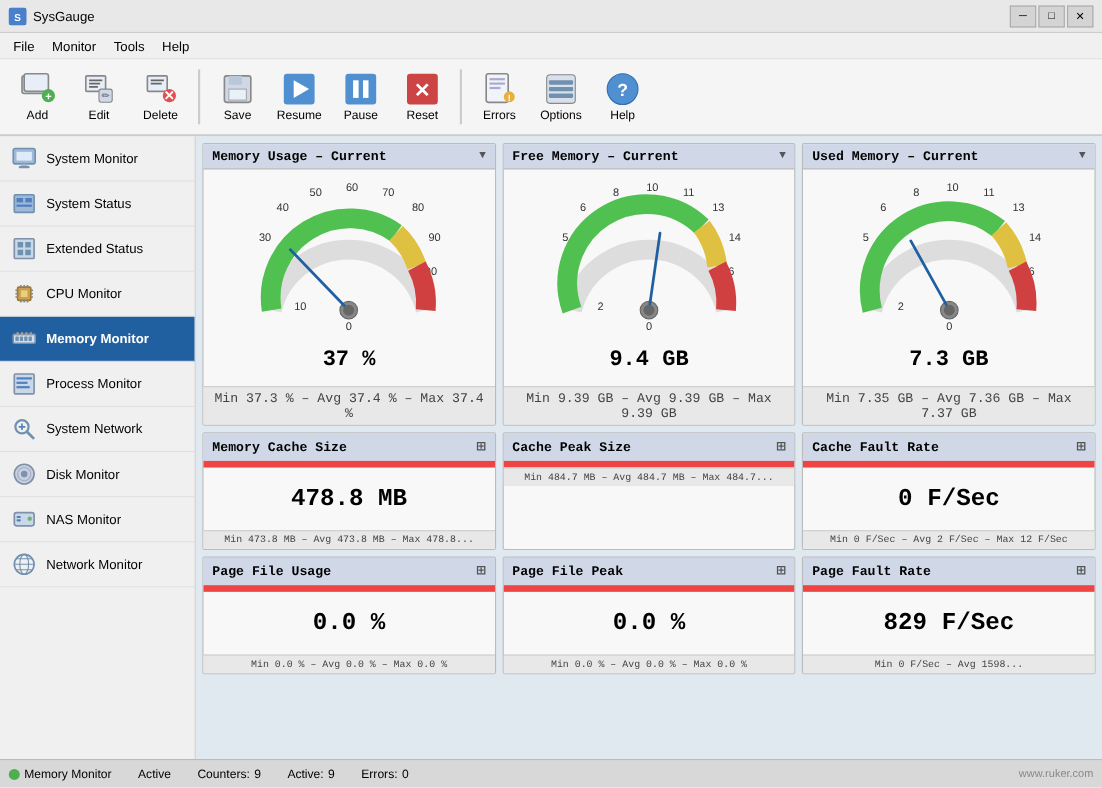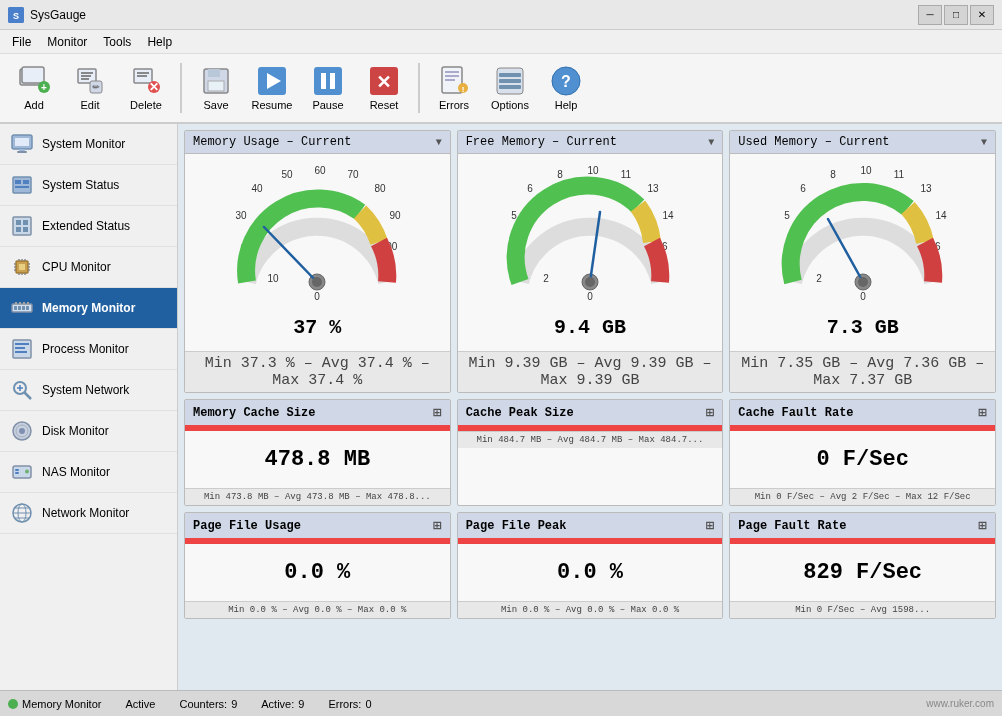--- a/index.html
+++ b/index.html
@@ -32,25 +32,25 @@
     .sidebar-item.active { background: #2060a0; color: white; font-weight: bold; }
     .sidebar-icon { width: 24px; height: 24px; display: flex; align-items: center; justify-content: center; }
     .sidebar-label { font-size: 12px; }
     
     
     .content { flex: 1; background: #e0e8f0; padding: 6px; overflow: auto; }
     .metrics-grid { display: grid; grid-template-columns: 1fr 1fr 1fr; gap: 6px; }
     
     
     .card { background: #f8f8f8; border: 1px solid #bbb; border-radius: 2px; }
-    .card-header { background: #d0d8e8; padding: 4px 8px; font-family: 'Courier New', monospace; font-size: 12px; font-weight: normal; display: flex; align-items: center; justify-content: space-between; border-bottom: 1px solid #bbb; }
+    .card-header { background: #d0d8e8; padding: 4px 8px; font-family: 'Courier New', monospace; font-size: 12px; font-weight: bold; display: flex; align-items: center; justify-content: space-between; border-bottom: 1px solid #bbb; }
     .card-dropdown { font-size: 10px; cursor: pointer; color: #555; }
     .card-body { padding: 8px; display: flex; flex-direction: column; align-items: center; }
     .gauge-value { font-family: 'Courier New', monospace; font-size: 20px; font-weight: bold; margin: 4px 0; }
-    .card-footer { background: #e8e8e8; padding: 3px 6px; font-size: 15px; font-family: 'Courier New', monospace; color: #444; border-top: 1px solid #ccc; text-align: center; }
+    .card-footer { background: #e8e8e8; padding: 3px 6px; font-size: 12px; font-family: 'Courier New', monospace; color: #444; border-top: 1px solid #ccc; text-align: center; }
     
     
     .flat-card { background: #f8f8f8; border: 1px solid #bbb; border-radius: 2px; }
     .flat-card-header { background: #d0d8e8; padding: 4px 8px; font-family: 'Courier New', monospace; font-size: 12px; font-weight: bold; display: flex; align-items: center; justify-content: space-between; border-bottom: 6px solid #ef4444; }
     .flat-card-body { padding: 16px 8px; display: flex; align-items: center; justify-content: center; }
     .flat-value { font-family: 'Courier New', monospace; font-size: 22px; font-weight: bold; }
     .flat-card-footer { background: #e8e8e8; padding: 3px 6px; font-size: 9px; font-family: 'Courier New', monospace; color: #444; border-top: 1px solid #ccc; text-align: center; }
     .flat-icon { font-size: 14px; color: #555; cursor: pointer; }
     
     

